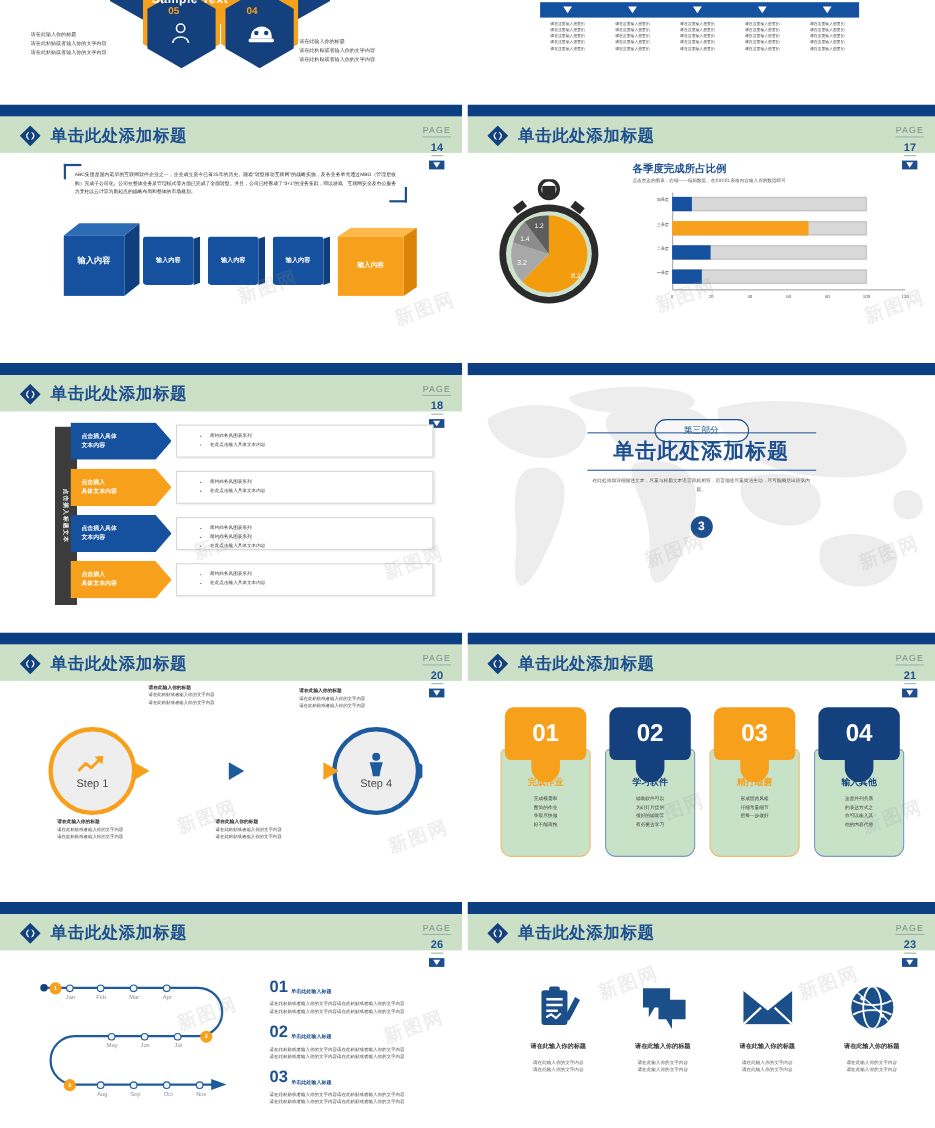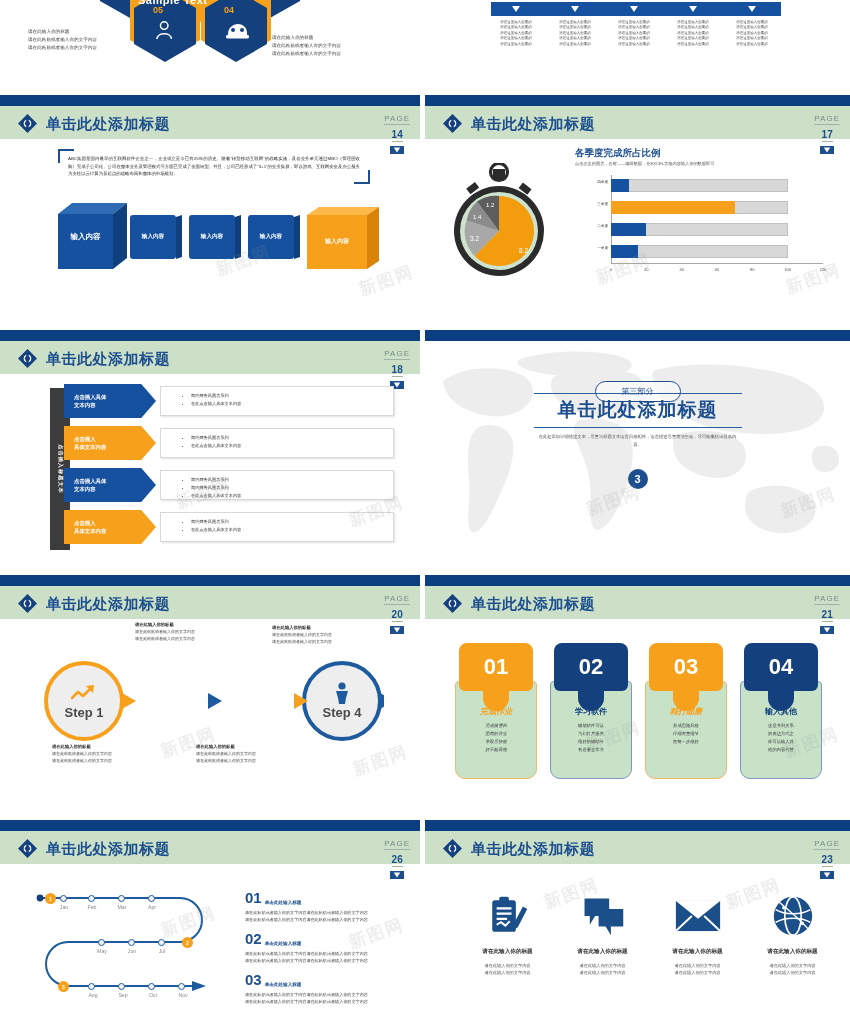--- a/index.html
+++ b/index.html
@@ -67,21 +67,21 @@
   .pillbtn{position:absolute;left:50%;top:24px;transform:translateX(-50%);border:1.2px solid #1d4f8f;border-radius:40px;padding:4px 26px;font-size:8px;color:#1d4f8f;background:rgba(255,255,255,.55);margin-top:16px;}
   .bigtitle{position:absolute;left:50%;top:56px;transform:translateX(-50%);font-size:19px;font-weight:bold;color:#1d4f8f;white-space:nowrap;letter-spacing:1px;}
   .rule{position:absolute;left:50%;transform:translateX(-50%);width:208px;height:1.2px;background:#2b5f9e;}
   .subdesc{position:absolute;left:50%;top:92px;transform:translateX(-50%);width:200px;text-align:center;font-size:4.3px;line-height:1.9;color:#555;}
   .numcircle{position:absolute;left:50%;top:128px;transform:translateX(-50%);width:20px;height:20px;border-radius:50%;background:#1d4f8f;color:#fff;font-size:11px;font-weight:bold;display:flex;align-items:center;justify-content:center;}
 
   
   .steps{position:absolute;left:44px;top:30px;width:340px;height:110px;}
   .stepc{position:absolute;width:80px;height:80px;border-radius:50%;background:#eeeeee;border:4px solid;display:flex;flex-direction:column;align-items:center;justify-content:center;box-sizing:border-box;}
   .stepc .ic{height:22px;display:flex;align-items:center;justify-content:center;margin-bottom:1px;}
-  .stepc .lb{font-size:13px;font-weight:bold;color:#4a4a4a;}
+  .stepc .lb{font-size:10px;font-weight:normal;color:#4a4a4a;}
   .steptxt{position:absolute;width:105px;font-size:4px;line-height:1.7;color:#444;}
   .steptxt b{color:#2a2a2a;font-size:4.3px;}
 
   
   .cards{position:absolute;left:30px;top:24px;width:366px;height:140px;}
   .card{position:absolute;top:0;width:82px;height:136px;}
   .card-top{position:absolute;left:4px;top:0;width:74px;height:48px;border-radius:8px 8px 6px 6px;display:flex;align-items:center;justify-content:center;color:#fff;font-size:22px;font-weight:bold;}
   .card-drop{position:absolute;left:50%;top:42px;transform:translateX(-50%);width:26px;height:26px;border-radius:0 0 13px 13px;}
   .card-body{position:absolute;left:0;top:38px;width:82px;height:98px;background:#c8e2c8;border-radius:4px 4px 10px 10px;border:1px solid;box-sizing:border-box;padding-top:24px;text-align:center;}
   .card-body h4{margin:0 0 5px 0;font-size:8px;font-weight:bold;}
@@ -517,21 +517,21 @@
       <span class="pg-num">21</span>
       <span class="pg-chev">
         <svg viewBox="0 0 10 10">
             <path d="M1,2 L9,2 L5,8 Z" fill="#fff"></path>
           </svg>
       </span>
     </div>
     <div class="body">
       <div class="cards">
         <div class="card" style="left:0;">
-          <div class="card-body" style="border-color:#f0b96a;font-style:italic;">
+          <div class="card-body" style="border-color:#f0b96a;">
             <h4 style="color:#f7a01b;">完成作业</h4>
             <p>完成模需和
 图简的作业
 争取尽快做
 好不能再拖</p>
           </div>
           <div class="card-top" style="background:#f7a01b;">01</div>
           <div class="card-drop" style="background:#f7a01b;"></div>
         </div>
         <div class="card" style="left:95px;">
@@ -540,21 +540,21 @@
             <p>辅助软件可以
 为幻灯片提供
 很好的辅助等
 有必要去学习</p>
           </div>
           <div class="card-top" style="background:#14407e;">02</div>
           <div class="card-drop" style="background:#14407e;"></div>
         </div>
         <div class="card" style="left:190px;">
           <div class="card-body" style="border-color:#f0b96a;">
-            <h4 style="color:#f7a01b;font-style:italic;">精打细磨</h4>
+            <h4 style="color:#f7a01b;">精打细磨</h4>
             <p>形成思路风格
 仔细考量细节
 把每一步做好</p>
           </div>
           <div class="card-top" style="background:#f7a01b;">03</div>
           <div class="card-drop" style="background:#f7a01b;"></div>
         </div>
         <div class="card" style="left:285px;">
           <div class="card-body" style="border-color:#7b98c4;">
             <h4 style="color:#14407e;">输入其他</h4>

